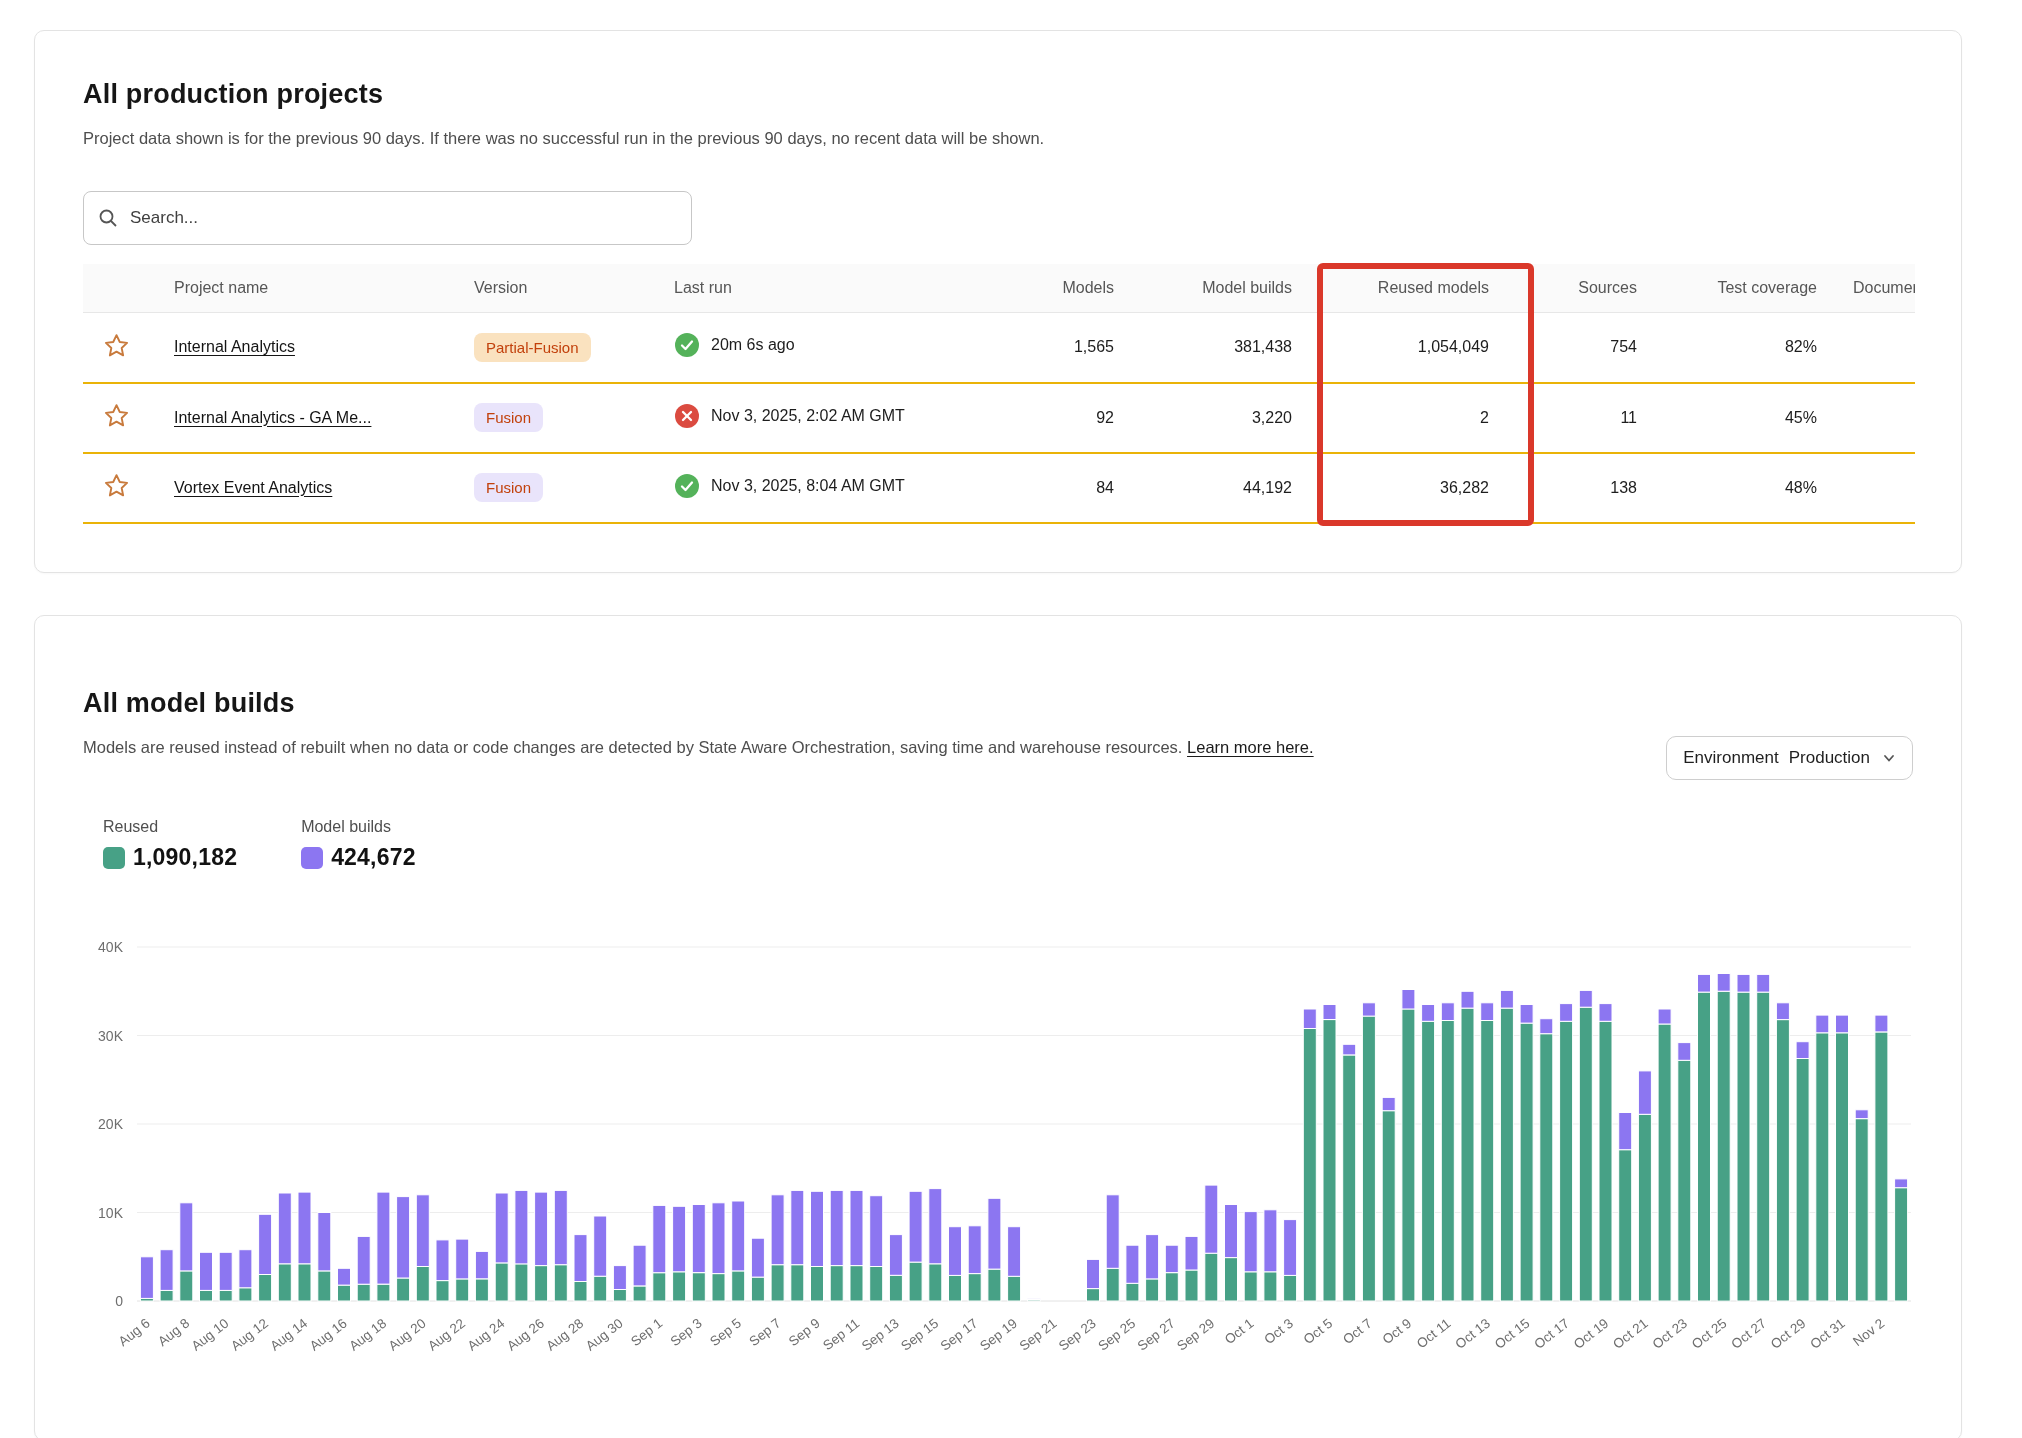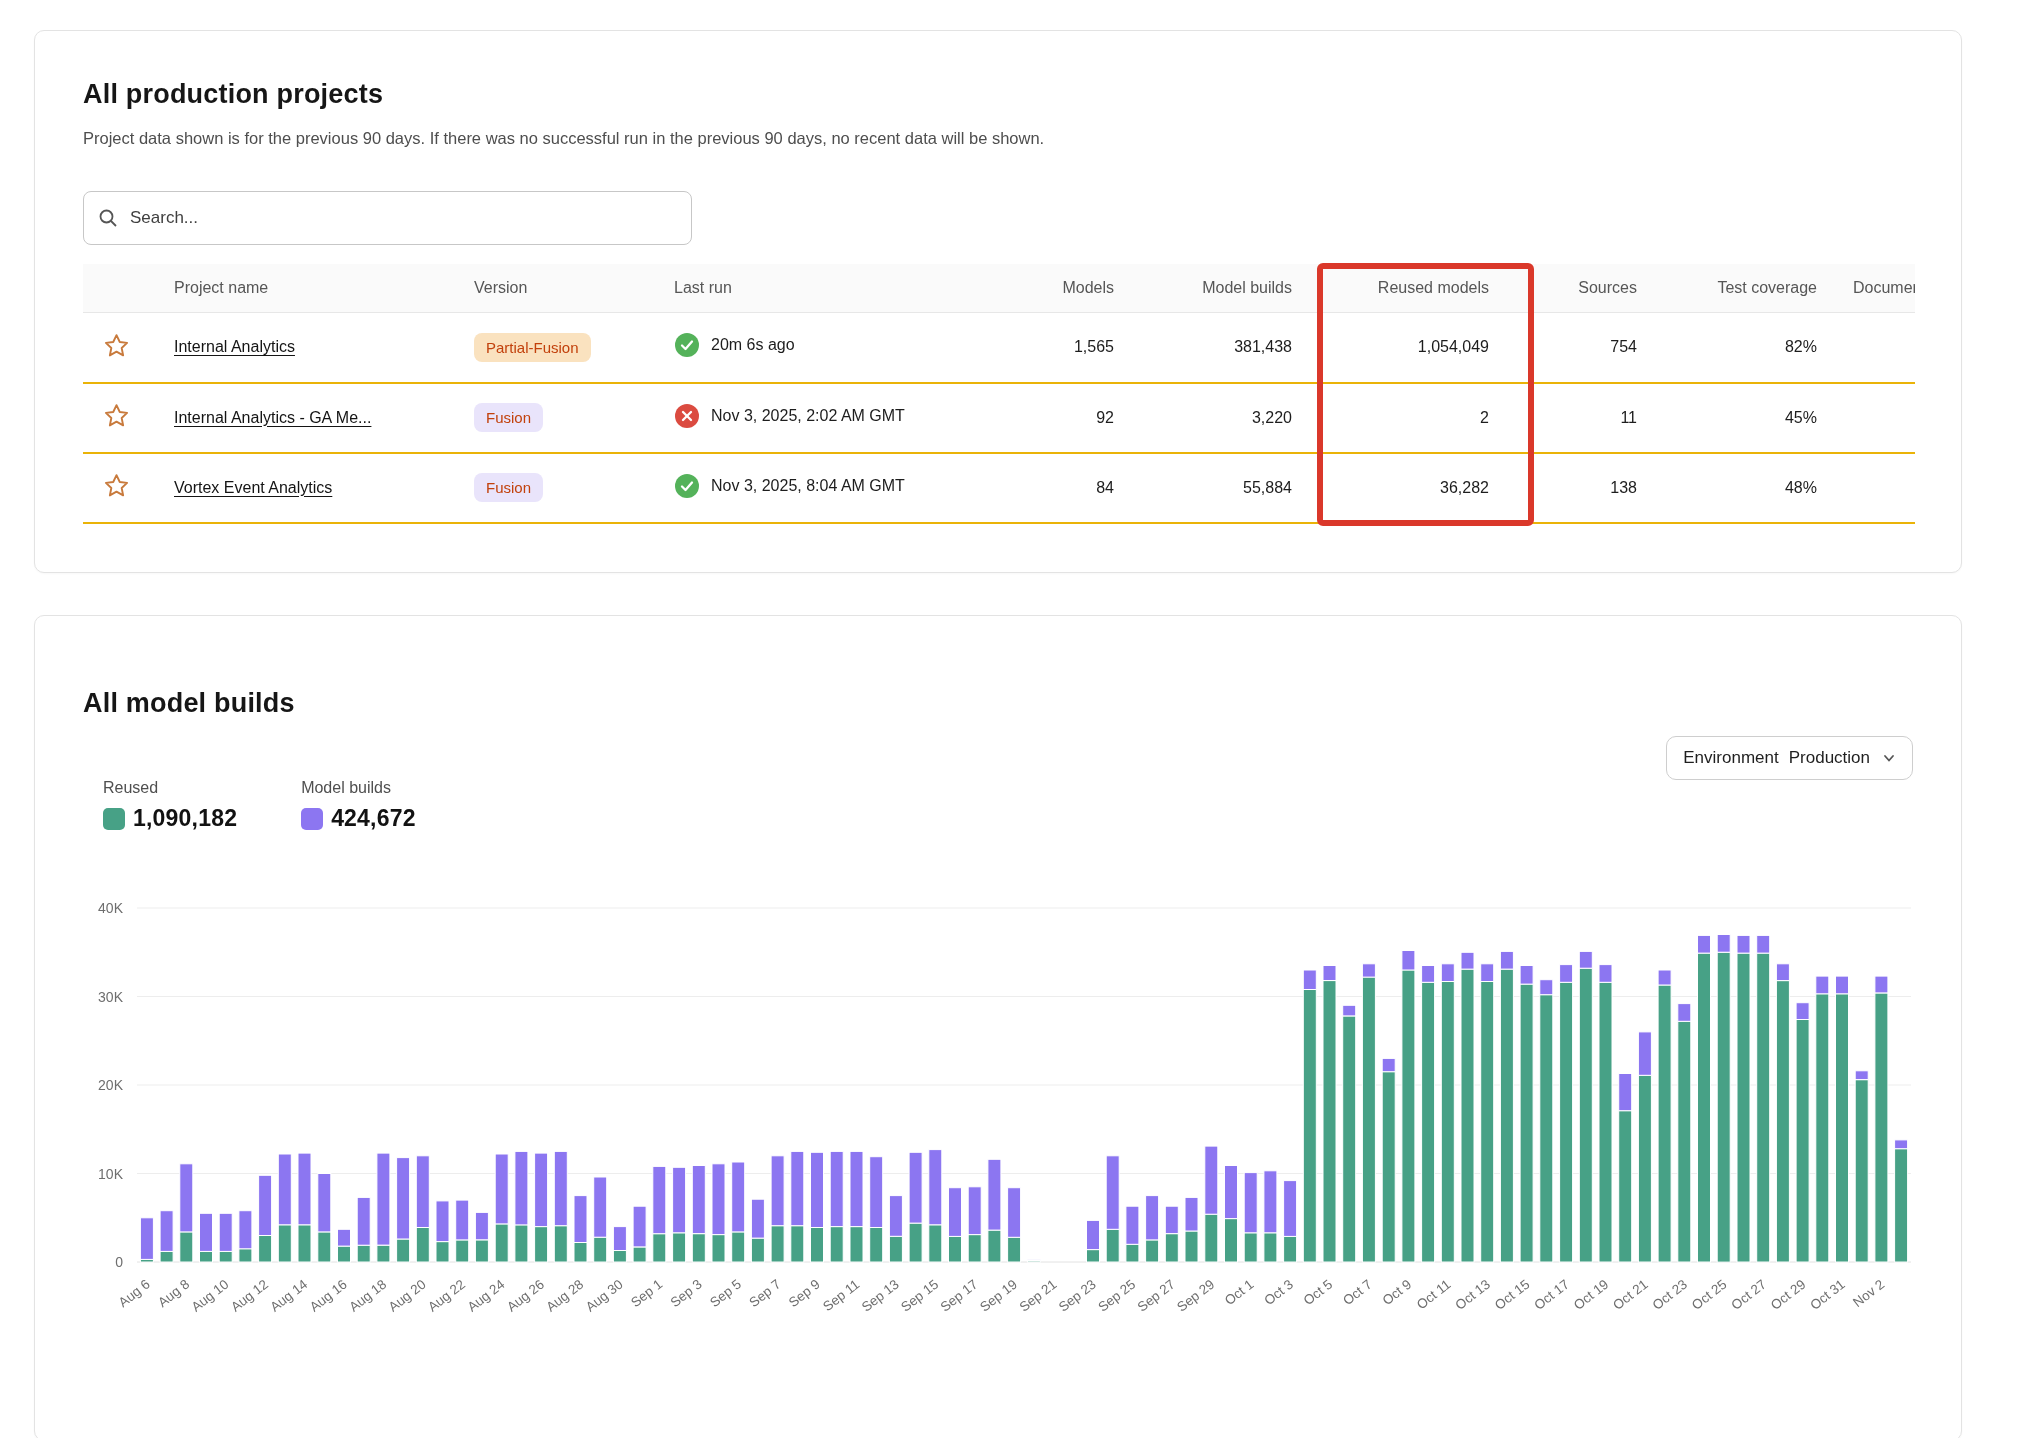--- a/index.html
+++ b/index.html
@@ -161,36 +161,38 @@
               <td><a class="plink">Vortex Event Analytics</a></td>
               <td><span class="badge fusion">Fusion</span></td>
               <td><span class="runwrap">
                   <span class="sicon"><svg viewBox="0 0 26 26" width="26" height="26">
                       <circle cx="13" cy="13" r="12" fill="#54B25A"></circle>
                       <polyline points="8,13.5 11.5,17 18,9.5" fill="none" stroke="#fff" stroke-width="2.3" stroke-linecap="round" stroke-linejoin="round"></polyline>
                     </svg></span>
                   <span>Nov 3, 2025, 8:04 AM GMT</span>
                 </span></td>
               <td class="num">84</td>
-              <td class="num">55,884</td>
+              <td class="num">44,192</td>
               <td class="num">36,282</td>
               <td class="num">138</td>
               <td class="num">48%</td>
               <td></td>
             </tr>
           </tbody>
       </table>
     </div>
 
     <div class="highlight-box"></div>
   </section>
 
   <section class="card" id="card-builds">
     <div class="builds-head">
       <h2 class="card-title">All model builds</h2>
+      <p class="desc"><span>Models are reused instead of rebuilt when no data or code changes are detected by State Aware Orchestration, saving time and warehouse resources.</span>
+        <a class="learn-link">Learn more here.</a></p>
       <button class="env-select">
         <span>Environment</span>
         <span>Production</span>
         <svg class="chev" viewBox="0 0 14 14" fill="none" stroke="currentColor" stroke-width="1.8" stroke-linecap="round">
           <polyline points="3,5 7,9.5 11,5"></polyline>
         </svg>
       </button>
     </div>
 
     <div class="legend">

